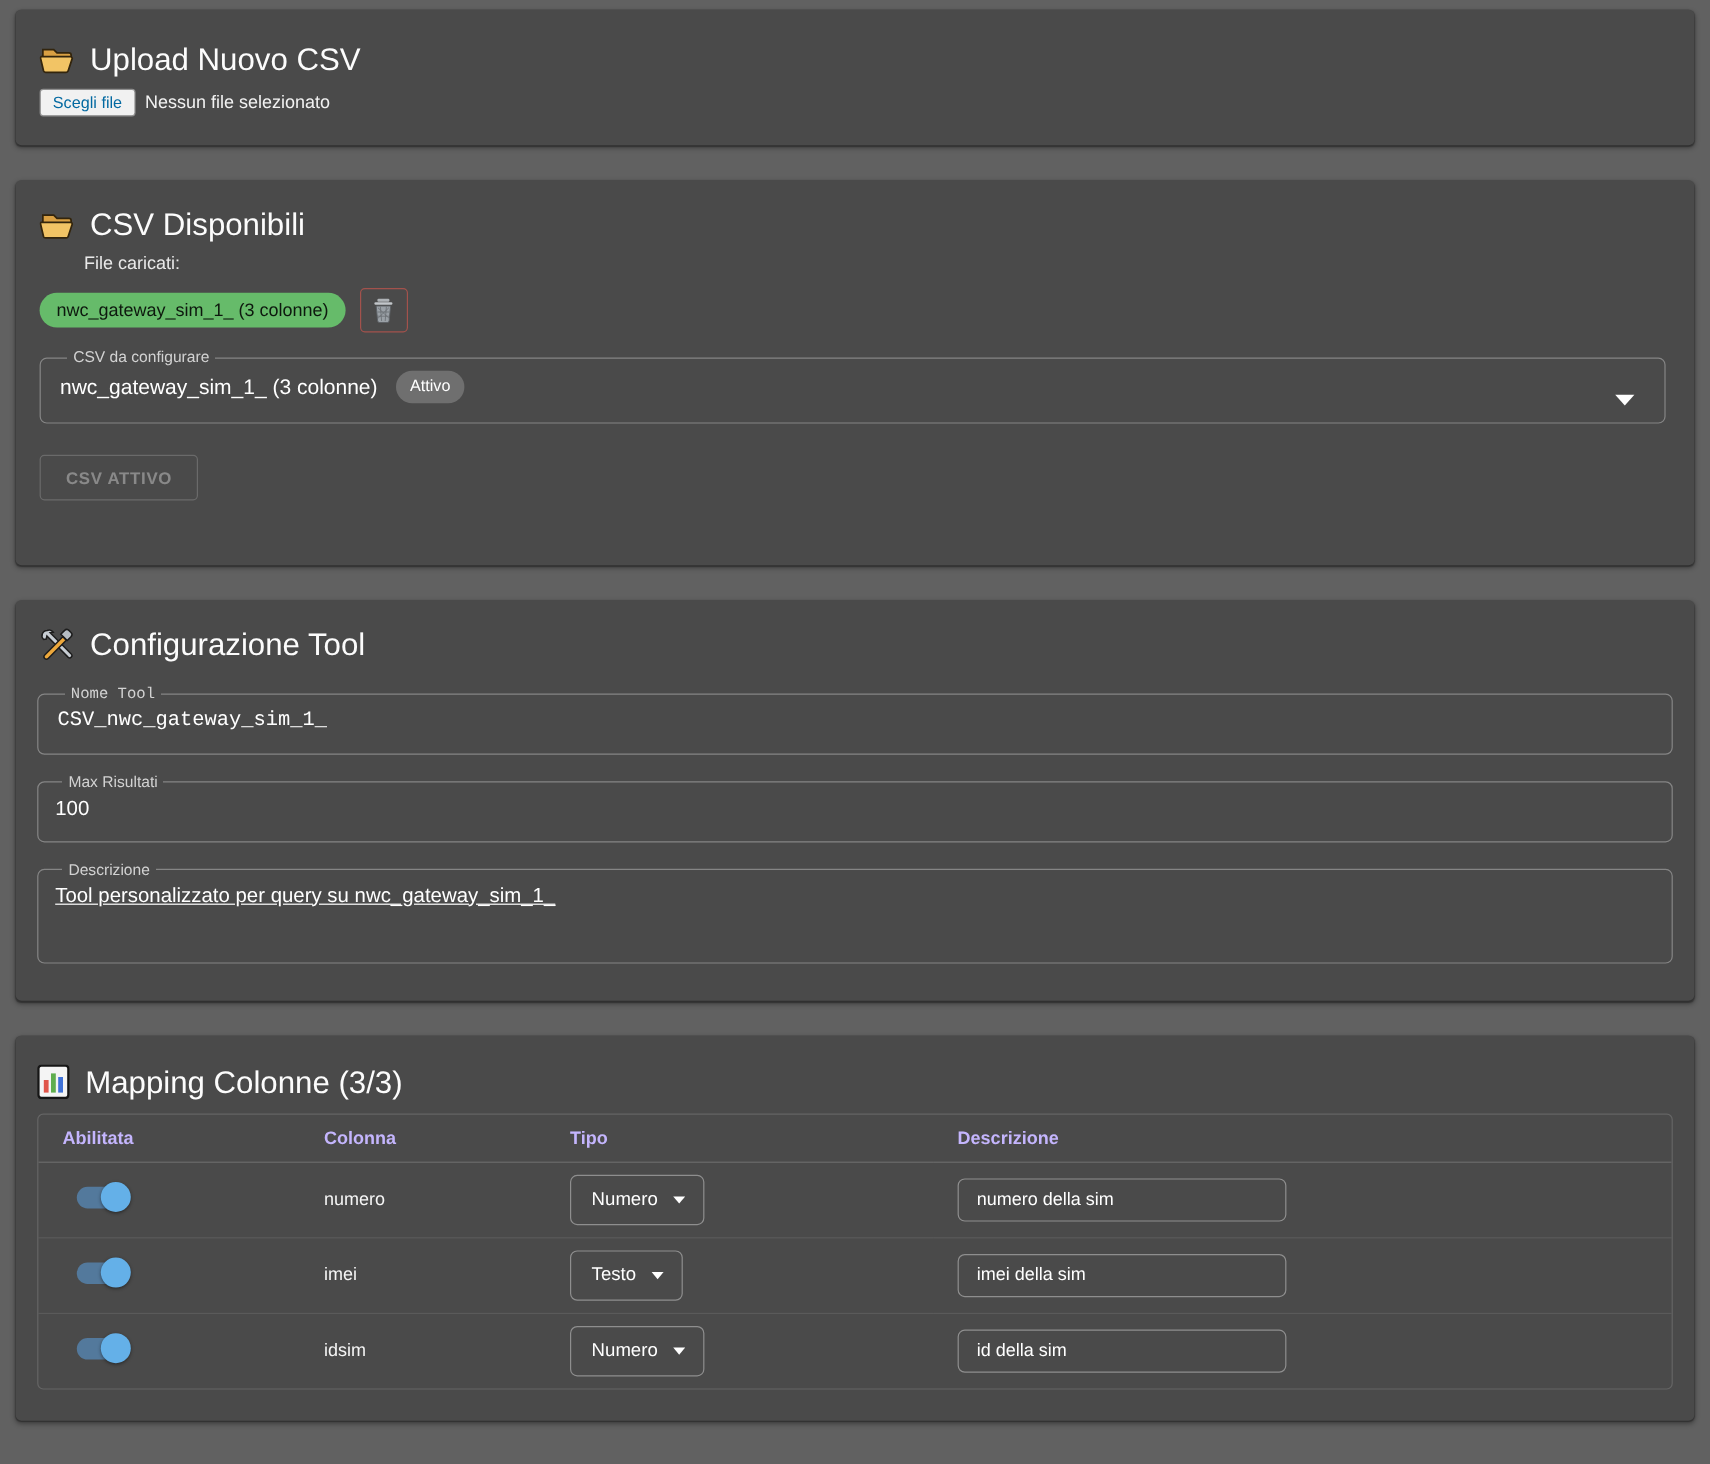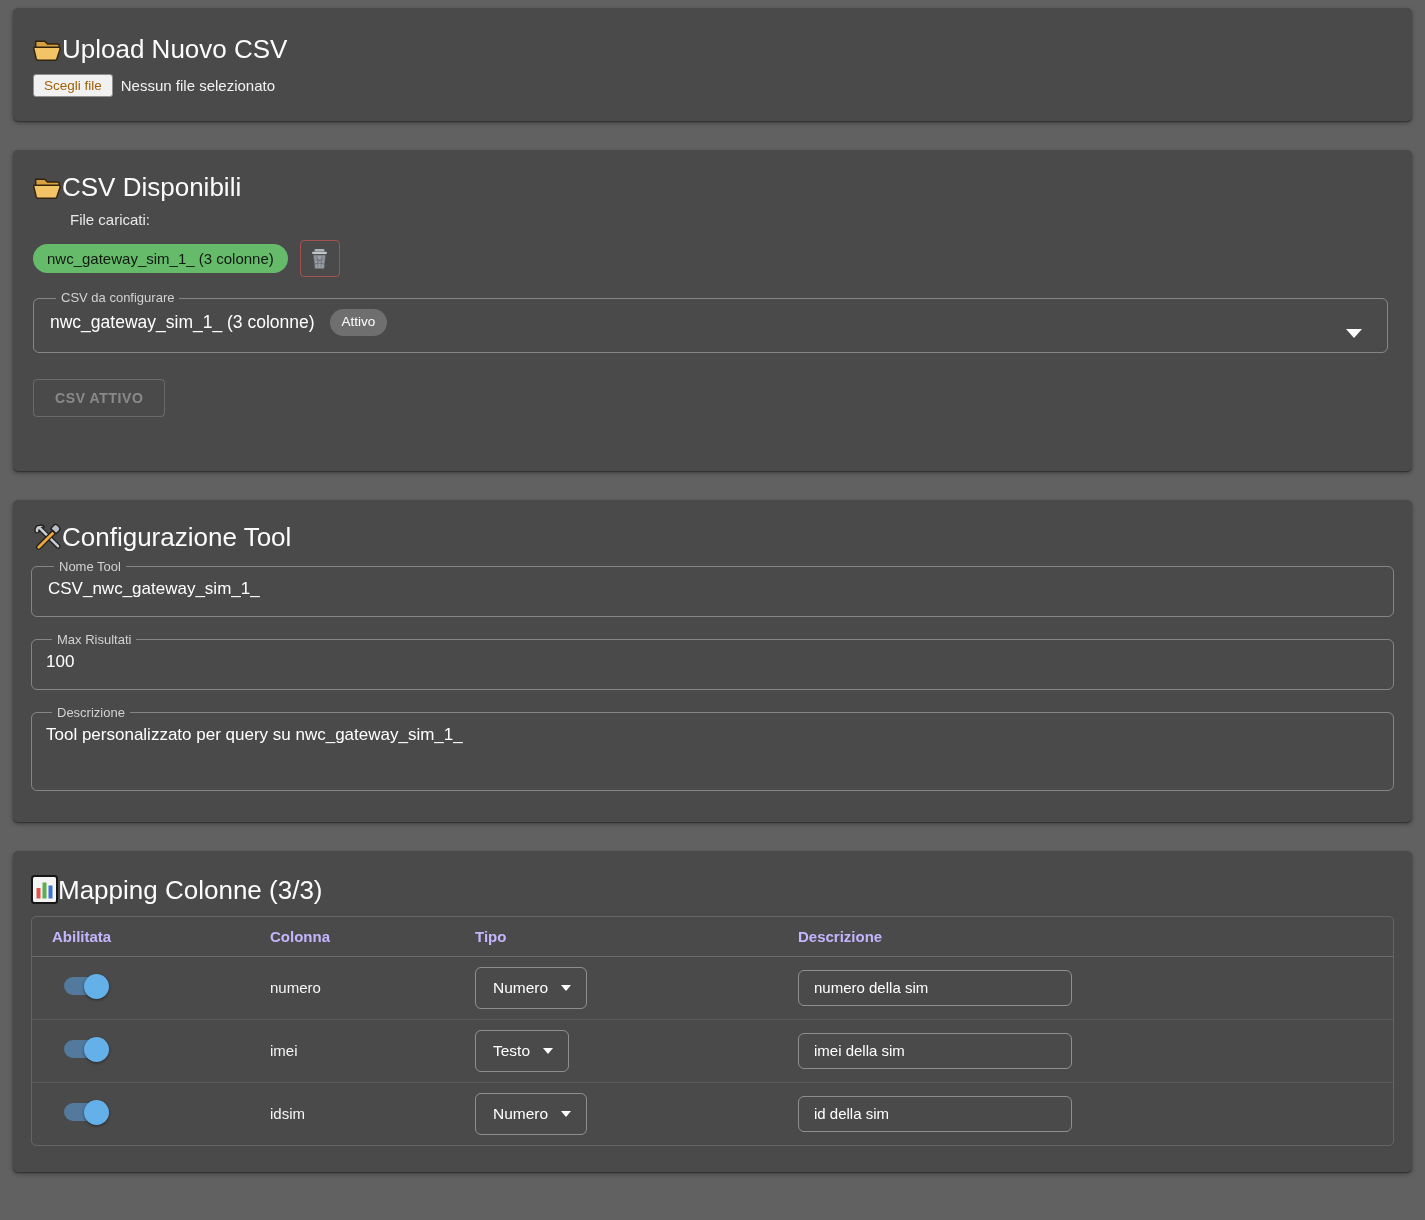--- a/index.html
+++ b/index.html
@@ -15,31 +15,31 @@
   .card {
     background:#4a4a4a;
     border-radius:5px;
     box-shadow:0 2px 4px rgba(0,0,0,0.35), 0 1px 1px rgba(0,0,0,0.3);
     margin-bottom:29px;
   }
   .card:last-child { margin-bottom:0; }
 
   .card-title {
     margin:0; font-size:26px; font-weight:400; color:#fcfcfc;
-    display:flex; align-items:center; line-height:30px;
+    display:flex; align-items:center; gap:13px; line-height:30px;
   }
   .card-title .ticon { display:inline-flex; width:29px; height:29px; flex:0 0 auto; }
   .ticon svg { width:100%; height:100%; }
 
   
   .card-upload { padding:26px 20px 24px 20px; }
   .file-row { margin-top:10px; display:flex; align-items:center; gap:8px; }
   .file-btn {
     font-family:"Liberation Sans", sans-serif;
-    background:#f1f1f1; color:#a16207; border:1px solid #8f8f8f;
+    background:#f1f1f1; color:#0369a1; border:1px solid #8f8f8f;
     border-radius:3px; font-size:13.5px; padding:3px 10px; height:23px;
     cursor:pointer;
   }
   .file-status { font-size:15px; color:#f2f2f2; }
 
   
   .card-csv { padding:22px 24px 54px 20px; }
   .files-label { margin-top:9px; font-size:15px; color:#e9e9e9;margin-left:37px; }
   .chip-row { margin-top:12px; display:flex; align-items:center; }
   .chip-green {
@@ -59,21 +59,21 @@
     margin:14px 0 0 0; padding:0 14px;
     border:1px solid rgba(255,255,255,0.33); border-radius:6px;
     min-inline-size:0;
   }
   fieldset.field legend {
     font-size:13px; color:#d2d2d2; padding:0 5px; margin-left:8px; line-height:14px;
   }
   .field-value {
     font-size:17px; color:#ffffff; padding:4px 2px 16px 2px; line-height:22px;
   }
-  .field-tall .field-value { padding-bottom:44px; }
+  .field-tall .field-value { padding-bottom:44px;text-decoration:underline; }
 
   .select-field { position:relative; cursor:pointer; }
   .select-content { display:flex; align-items:center; gap:15px; padding:4px 2px 16px 2px; }
   .select-value { font-size:17.5px; color:#fff; }
   .badge-gray {
     background:#6f6f6f; color:#fff; font-size:13.5px; line-height:1;
     padding:6px 12px 7px 12px; border-radius:14px;
   }
   .select-arrow {
     position:absolute; right:25px; top:24px;
@@ -87,21 +87,21 @@
     background:transparent; color:rgba(255,255,255,0.35);
     border:1px solid rgba(255,255,255,0.18); border-radius:4px;
     font-family:"Liberation Sans", sans-serif;
     font-size:14px; font-weight:700; letter-spacing:0.6px;
     padding:10px 21px; text-transform:uppercase; cursor:default;
   }
 
   
   .card-tool { padding:22px 18px 31px 18px; }
   .card-tool .card-title { margin-left:2px; }
-  .card-tool fieldset.field:first-of-type { margin-top:8px; }
+  .card-tool fieldset.field:first-of-type { margin-top:20px;font-family:Liberation Mono, monospace; }
   .card-tool fieldset.field + fieldset.field { margin-top:16px;padding-left:12px; }
 
   
   .card-mapping { padding:24px 18px 26px 18px; }
   .table-wrap {
     margin-top:11px;
     border:1px solid rgba(255,255,255,0.15); border-radius:5px;
     overflow:hidden;
   }
   table { width:100%; border-collapse:collapse; }

